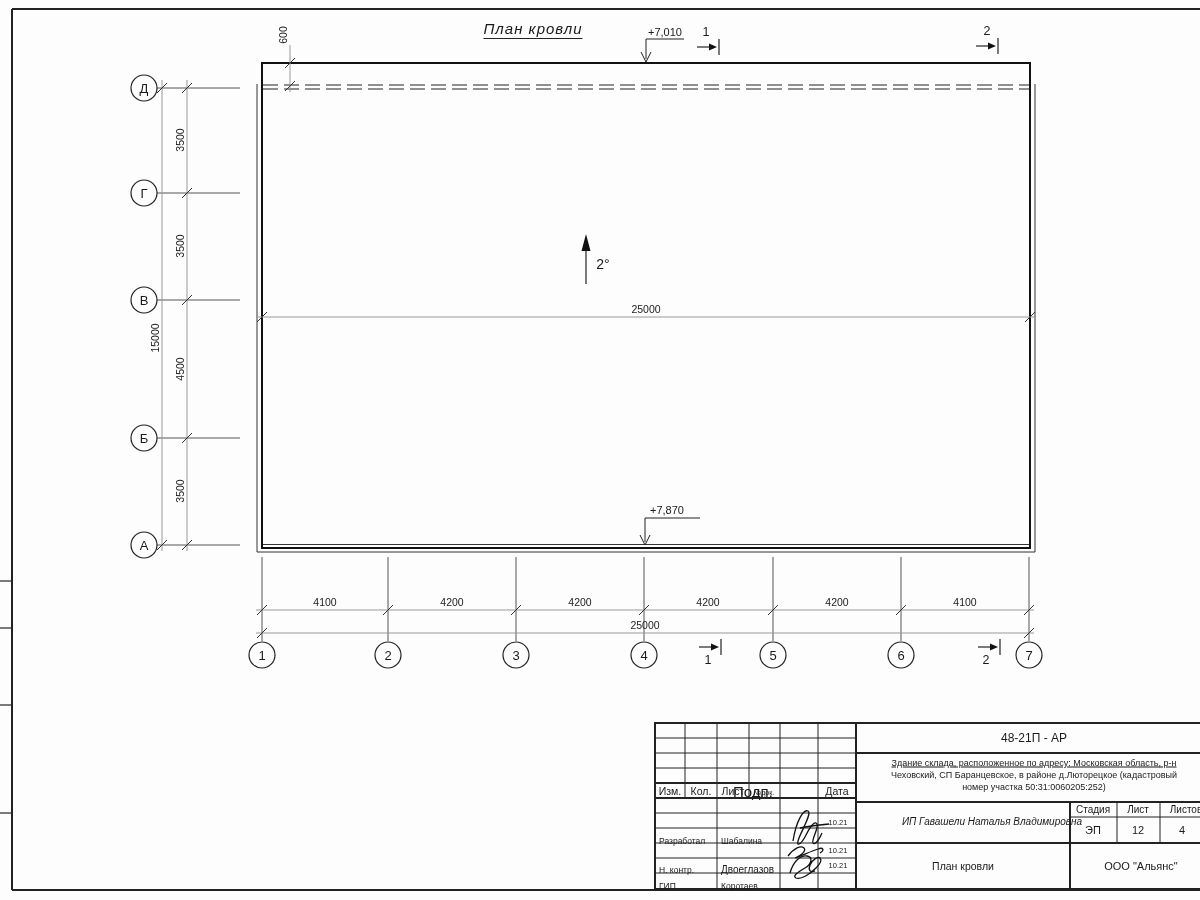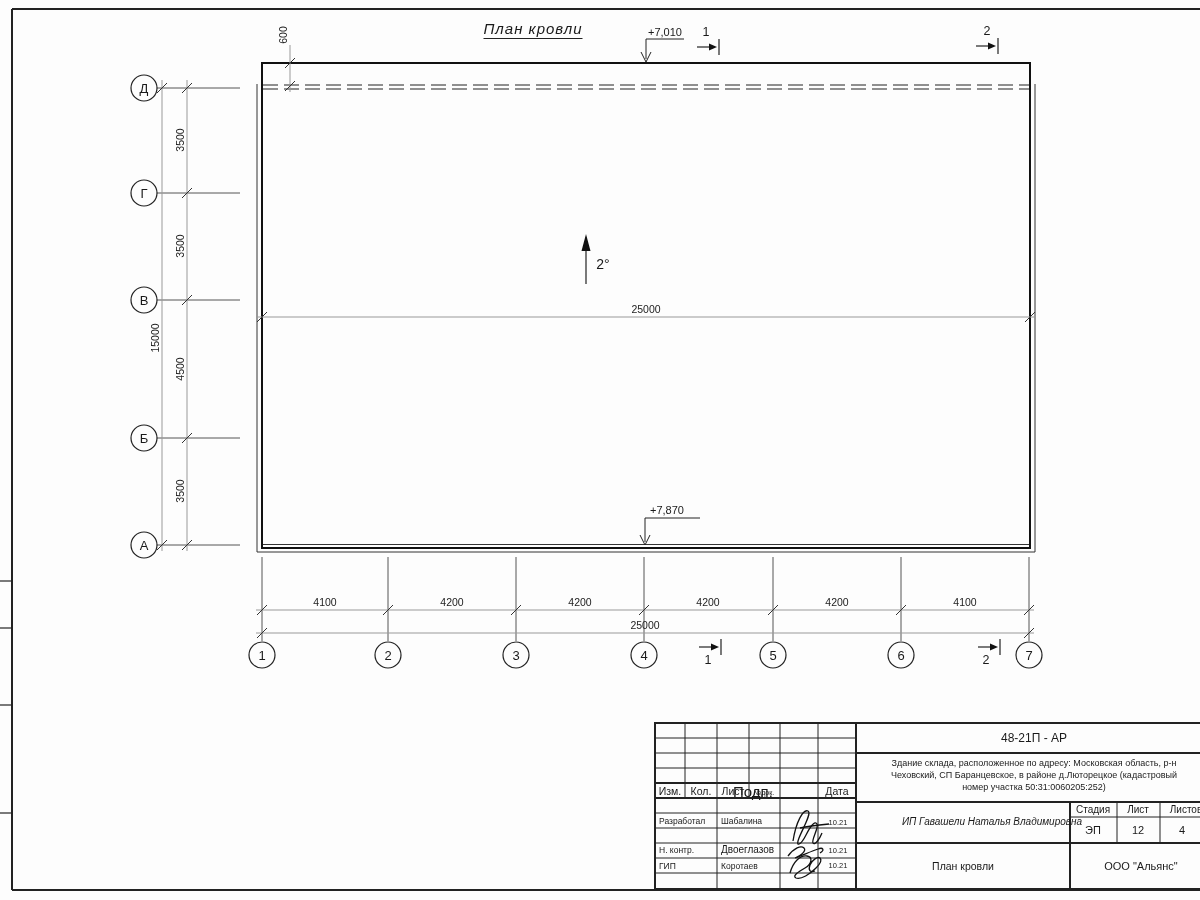--- a/index.html
+++ b/index.html
@@ -1,19 +1,19 @@
 <!DOCTYPE html>
 <html><head>
 <meta charset="utf-8">
 <style>
   html,body{margin:0;padding:0;width:1200px;height:900px;overflow:hidden;background:#fdfdfd;}
   #page{position:relative;width:1200px;height:900px;background:#fdfdfd;font-family:"Liberation Sans",sans-serif;color:#1a1a1a;}
   svg{position:absolute;left:0;top:0;}
   .lbl{position:absolute;transform:translate(-50%,-50%);font-family:"Liberation Sans",sans-serif;color:#1a1a1a;white-space:nowrap;line-height:1;}
-  .left{transform:translate(0,-50%);}
+  .left{transform:translate(0,-50%);margin-top:20px;}
   .rot{transform:translate(-50%,-50%) rotate(-90deg);}
   .it{font-style:italic;}
   .dim{font-size:10.5px;color:#222;}
   .axis{font-size:13px;}
   .sec{font-size:12.5px;}
   .plan-title{font-size:15px;font-style:italic;letter-spacing:1px;border-bottom:1.2px solid #222;padding-bottom:2px;}
 </style>
 </head>
 <body>
 
@@ -220,21 +220,21 @@
 
 <div class="lbl dim" style="left:325px;top:602px;">4100</div>
 <div class="lbl dim" style="left:452px;top:602px;">4200</div>
 <div class="lbl dim" style="left:580px;top:602px;">4200</div>
 <div class="lbl dim" style="left:708px;top:602px;">4200</div>
 <div class="lbl dim" style="left:837px;top:602px;">4200</div>
 <div class="lbl dim" style="left:965px;top:602px;">4100</div>
 <div class="lbl dim" style="left:645px;top:625px;">25000</div>
 
 <div class="lbl" style="left:1034px;top:738px;font-size:12px;text-align:center;">48-21П - АР</div>
-<div class="lbl" style="left:1034px;top:763px;font-size:9px;">Здание склада, расположенное по адресу: Московская область, р-н</div>
+<div class="lbl" style="left:1034px;top:763px;font-size:9px;text-decoration:underline;">Здание склада, расположенное по адресу: Московская область, р-н</div>
 <div class="lbl" style="left:1034px;top:775px;font-size:9px;">Чеховский, СП Баранцевское, в районе д.Люторецкое  (кадастровый</div>
 <div class="lbl" style="left:1034px;top:787px;font-size:9px;">номер участка 50:31:0060205:252)</div>
 
 <div class="lbl" style="left:670px;top:791px;font-size:10.5px;">Изм.</div>
 <div class="lbl" style="left:701px;top:791px;font-size:10.5px;">Кол.</div>
 <div class="lbl" style="left:733px;top:791px;font-size:10.5px;">Лист</div>
 <div class="lbl" style="left:764px;top:792px;font-size:7px;">№док.</div>
 <div class="lbl" style="left:753px;top:791px;font-size:15px;">Подп.</div>
 <div class="lbl" style="left:837px;top:791px;font-size:10.5px;">Дата</div>
 

